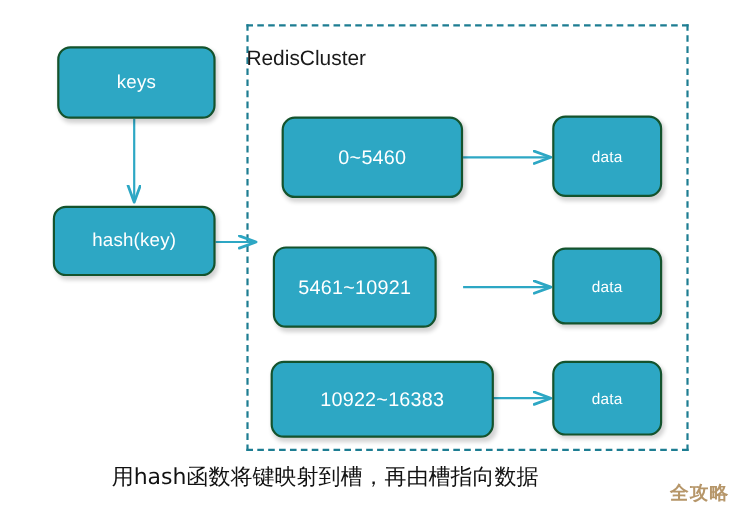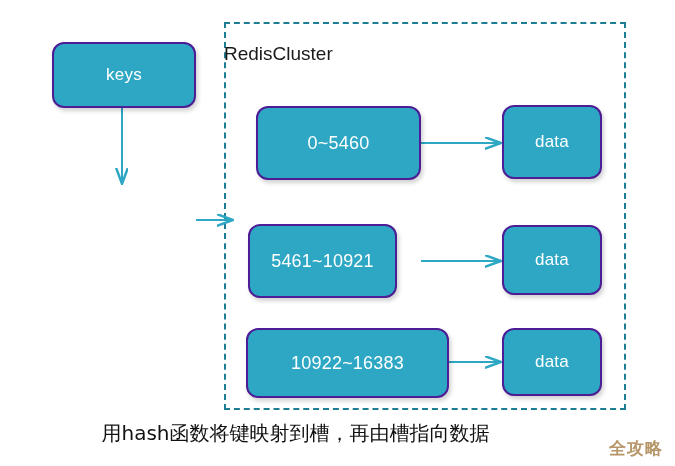--- a/index.html
+++ b/index.html
@@ -16,33 +16,33 @@
     height: 466px;
     background: #ffffff;
     overflow: hidden;
   }
 
   
   .node {
     position: absolute;
     box-sizing: border-box;
     background: #2da7c4;
-    border: 2px solid #4c1d95;
+    border: 2px solid #14532d;
     border-radius: 12px;
     color: #ffffff;
     display: flex;
     align-items: center;
     justify-content: center;
     text-align: center;
     font-size: 17px;
     letter-spacing: 0.2px;
     box-shadow: 2px 3px 4px rgba(0,0,0,0.18);
   }
   .node.slot { font-size: 18px; }
-  .node.data { font-size: 17px; text-align: center; }
+  .node.data { font-size: 14px; text-align: center; }
 
   
   #cluster-box {
     position: absolute;
     box-sizing: border-box;
     border: 2px dashed #1d7d92;
     background: transparent;
   }
   #cluster-title {
     position: absolute;
@@ -119,20 +119,21 @@
       <line x1="421" y1="261" x2="500" y2="261" stroke="#2da7c4" stroke-width="2" marker-end="url(#ah)"></line>
     </g>
 
     <g>
       <line x1="421" y1="362" x2="500" y2="362" stroke="#2da7c4" stroke-width="2" marker-end="url(#ah)"></line>
     </g>
   </svg>
 
   <div class="node" style="left:52px; top:42px; width:144px; height:66px;">keys</div>
 
+  <div class="node" style="left:48px; top:187px; width:148px; height:64px;">hash(key)</div>
 
   <div class="node slot" style="left:256px; top:106px; width:165px; height:74px;">0~5460</div>
 
   <div class="node data" style="left:502px; top:105px; width:100px; height:74px;">data</div>
 
   <div class="node slot" style="left:248px; top:224px; width:149px; height:74px;">5461~10921</div>
 
   <div class="node data" style="left:502px; top:225px; width:100px; height:70px;">data</div>
 
   <div class="node slot" style="left:246px; top:328px; width:203px; height:70px;">10922~16383</div>

